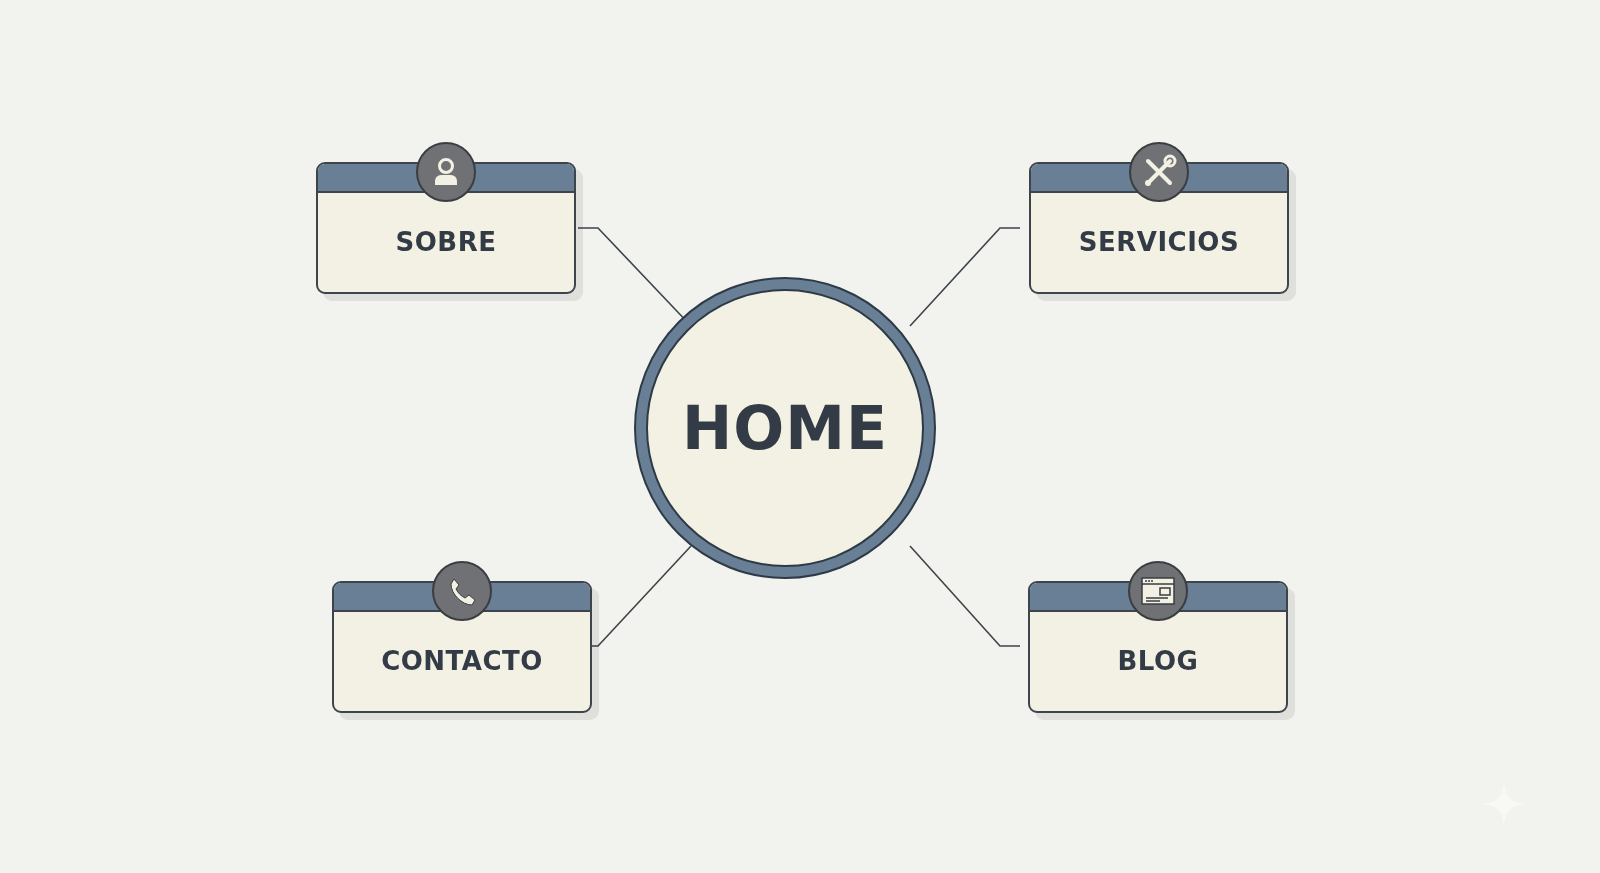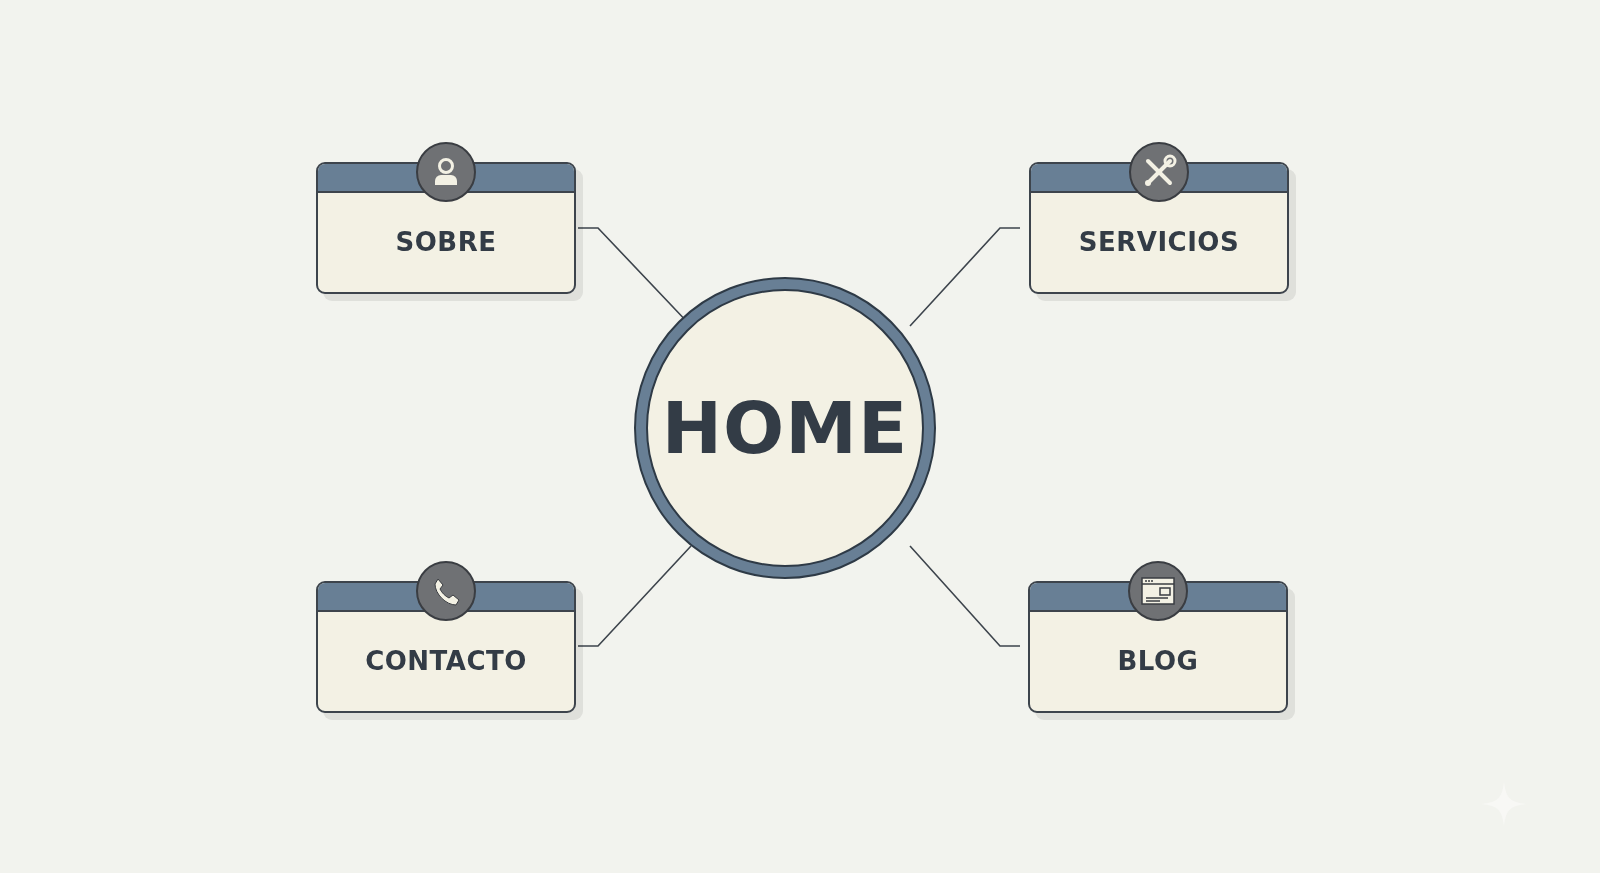--- a/index.html
+++ b/index.html
@@ -4,21 +4,21 @@
 <style>
   html,body{margin:0;padding:0;}
   body{width:1600px;height:873px;background:#f2f3ee;position:relative;overflow:hidden;font-family:"DejaVu Sans","Liberation Sans",sans-serif;}
   .lines{position:absolute;left:0;top:0;}
   .card{position:absolute;width:256px;height:128px;background:#f3f1e4;border:2px solid #3d444c;border-radius:9px;box-shadow:7px 7px 0 rgba(0,0,0,0.08);overflow:visible;}
   .card .bar{position:absolute;left:0;right:0;top:0;height:27px;background:#687f95;border-bottom:2px solid #3d444c;border-radius:7px 7px 0 0;}
   .card .label{position:absolute;left:0;right:0;top:27px;bottom:0;display:flex;align-items:center;justify-content:center;text-align:center;color:#333c46;font-weight:bold;font-size:26px;line-height:34px;letter-spacing:0.5px;}
   .badge{position:absolute;left:50%;top:-22px;width:60px;height:60px;margin-left:-30px;border-radius:50%;background:#6f7174;border:2px solid #3a3d42;box-sizing:border-box;display:flex;align-items:center;justify-content:center;}
   .home{position:absolute;left:634px;top:277px;width:302px;height:302px;border-radius:50%;box-sizing:border-box;border:2px solid #2e3a46;background:#687f95;}
   .home-inner{position:absolute;left:10px;top:10px;right:10px;bottom:10px;border-radius:50%;background:#f3f1e4;border:2px solid #2e3a46;display:flex;align-items:center;justify-content:center;}
-  .home-label{font-weight:bold;font-size:72px;color:#333c46;letter-spacing:1px;}
+  .home-label{font-weight:bold;font-size:60px;color:#333c46;letter-spacing:1px;}
   .sparkle{position:absolute;left:1480px;top:780px;}
 </style>
 </head>
 <body>
 
 <svg class="lines" width="1600" height="873">
   <polyline points="578,228 598,228 691,326" fill="none" stroke="#3d444c" stroke-width="1.6"></polyline>
   <polyline points="1020,228 1000,228 910,326" fill="none" stroke="#3d444c" stroke-width="1.6"></polyline>
   <polyline points="578,646 598,646 691,546" fill="none" stroke="#3d444c" stroke-width="1.6"></polyline>
   <polyline points="1020,646 1000,646 910,546" fill="none" stroke="#3d444c" stroke-width="1.6"></polyline>
@@ -45,21 +45,21 @@
     <svg width="38" height="38" viewBox="0 0 38 38">
       <line x1="8" y1="8" x2="30" y2="30" stroke="#f3f1e4" stroke-width="4" stroke-linecap="round"></line>
       <line x1="30" y1="8" x2="8" y2="30" stroke="#f3f1e4" stroke-width="4" stroke-linecap="round"></line>
       <circle cx="30" cy="8" r="5" fill="none" stroke="#f3f1e4" stroke-width="3"></circle>
       <circle cx="8" cy="30" r="3" fill="#f3f1e4"></circle>
     </svg>
   </div>
   <div class="label">SERVICIOS</div>
 </div>
 
-<div class="card" style="left:316px;top:581px;">
+<div class="card" style="left:332px;top:581px;">
   <div class="bar"></div>
   <div class="badge">
     <svg width="34" height="34" viewBox="0 0 34 34">
       <path d="M9 5 l5 6 -3 4 c2 4 5 7 9 9 l4 -3 6 5 -3 5 c-10 0 -21 -11 -21 -21 z" fill="#f3f1e4" stroke="#3a3d42" stroke-width="1"></path>
     </svg>
   </div>
   <div class="label">CONTACTO</div>
 </div>
 
 <div class="card" style="left:1020px;top:581px;margin-left:8px;">

